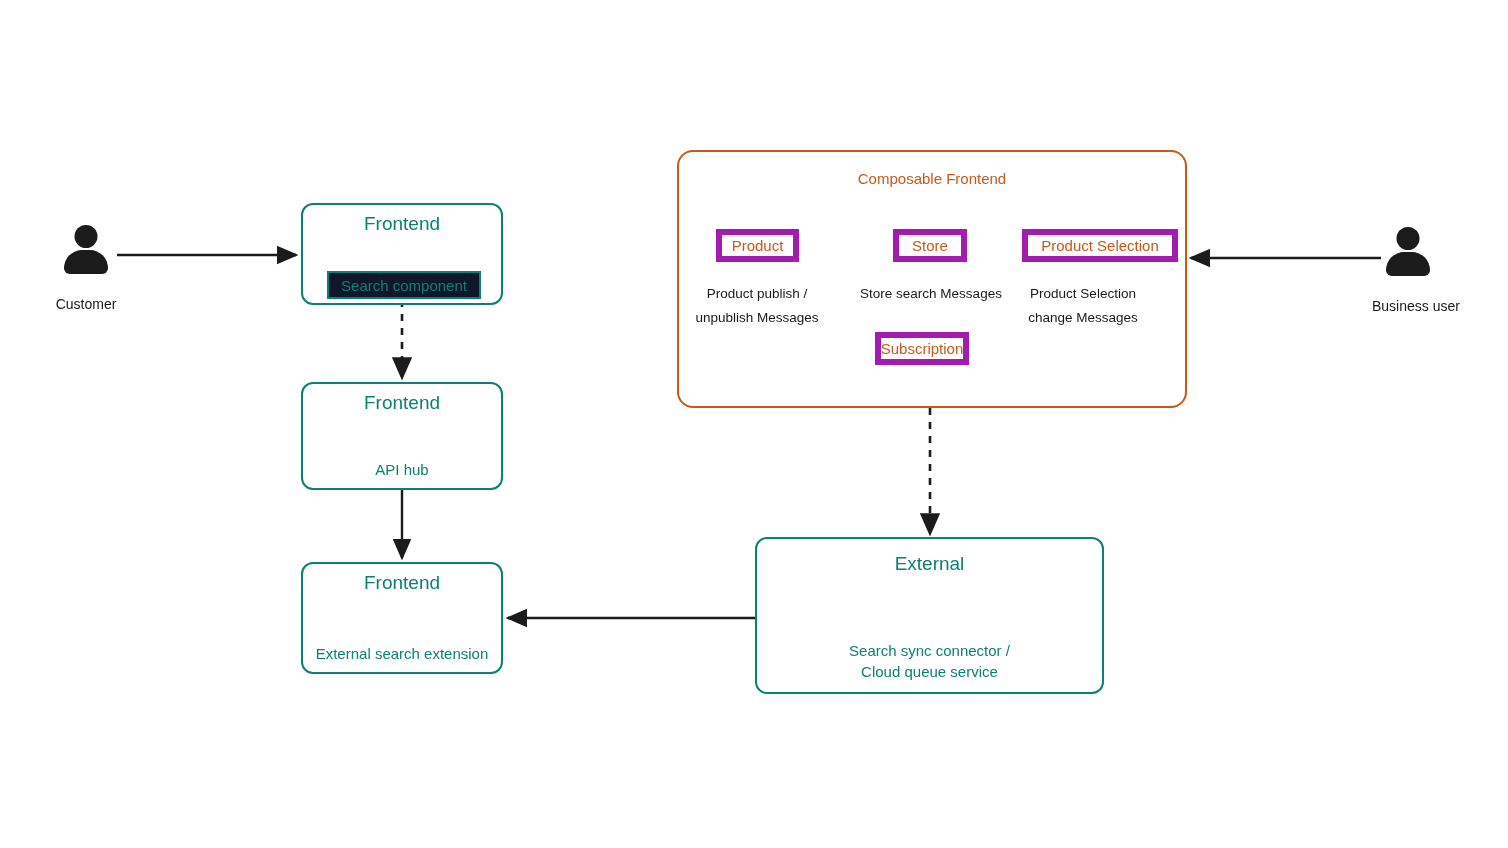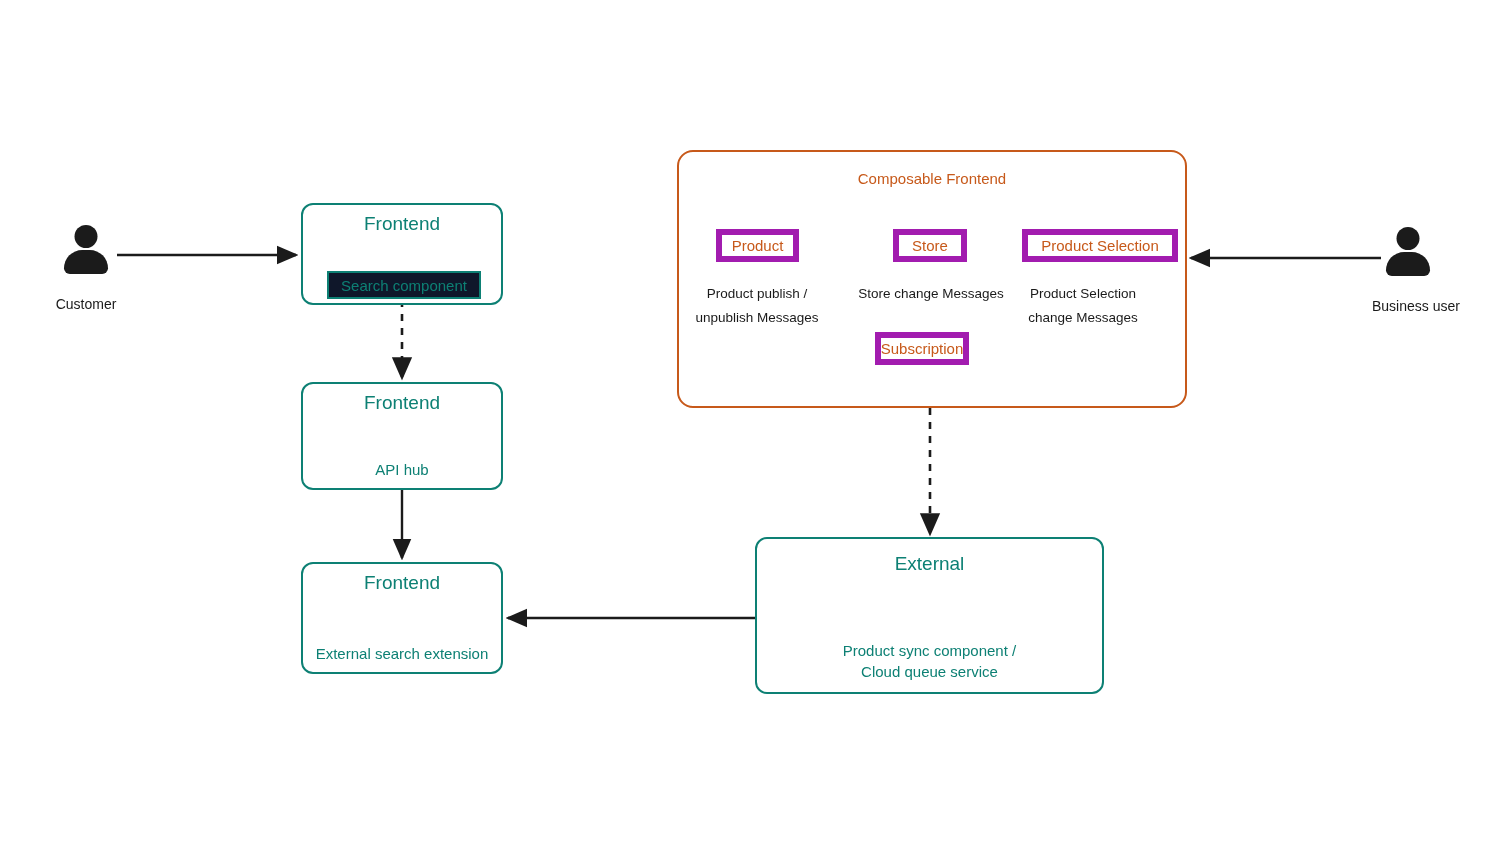--- a/index.html
+++ b/index.html
@@ -216,21 +216,21 @@
     <div class="subtitle" style="top:75px;">API hub</div>
   </div>
 
   <div class="node teal-box" style="left:301px; top:562px; width:202px; height:112px;">
     <div class="title">Frontend</div>
     <div class="subtitle" style="top:79px;">External search extension</div>
   </div>
 
   <div class="node teal-box" style="left:755px; top:537px; width:349px; height:157px;">
     <div class="title" style="top:16px;">External</div>
-    <div class="subtitle" style="top:101px; white-space:pre-line;">Product sync component /
+    <div class="subtitle" style="top:101px; white-space:pre-line;">Search sync connector /
 Cloud queue service</div>
   </div>
 
   <div class="orange-container" style="left:677px; top:150px; width:510px; height:258px;">
     <div class="container-title">Composable Frontend</div>
   </div>
 
   <div class="orange-box" style="left:716px; top:229px; width:83px; height:33px;">
     <span>Product</span>
   </div>
@@ -243,18 +243,18 @@
     <span>Product Selection</span>
   </div>
 
   <div class="orange-box" style="left:875px; top:332px; width:94px; height:33px;">
     <span>Subscription</span>
   </div>
 
   <div class="edge-label" style="left:677px; top:282px; width:160px;">Product publish /
 unpublish Messages</div>
 
-  <div class="edge-label" style="left:845px; top:282px; width:172px;">Store change Messages</div>
+  <div class="edge-label" style="left:845px; top:282px; width:172px;">Store search Messages</div>
 
   <div class="edge-label" style="left:1010px; top:282px; width:146px;">Product Selection
 change Messages</div>
 
 </div>
 
 </body></html>

